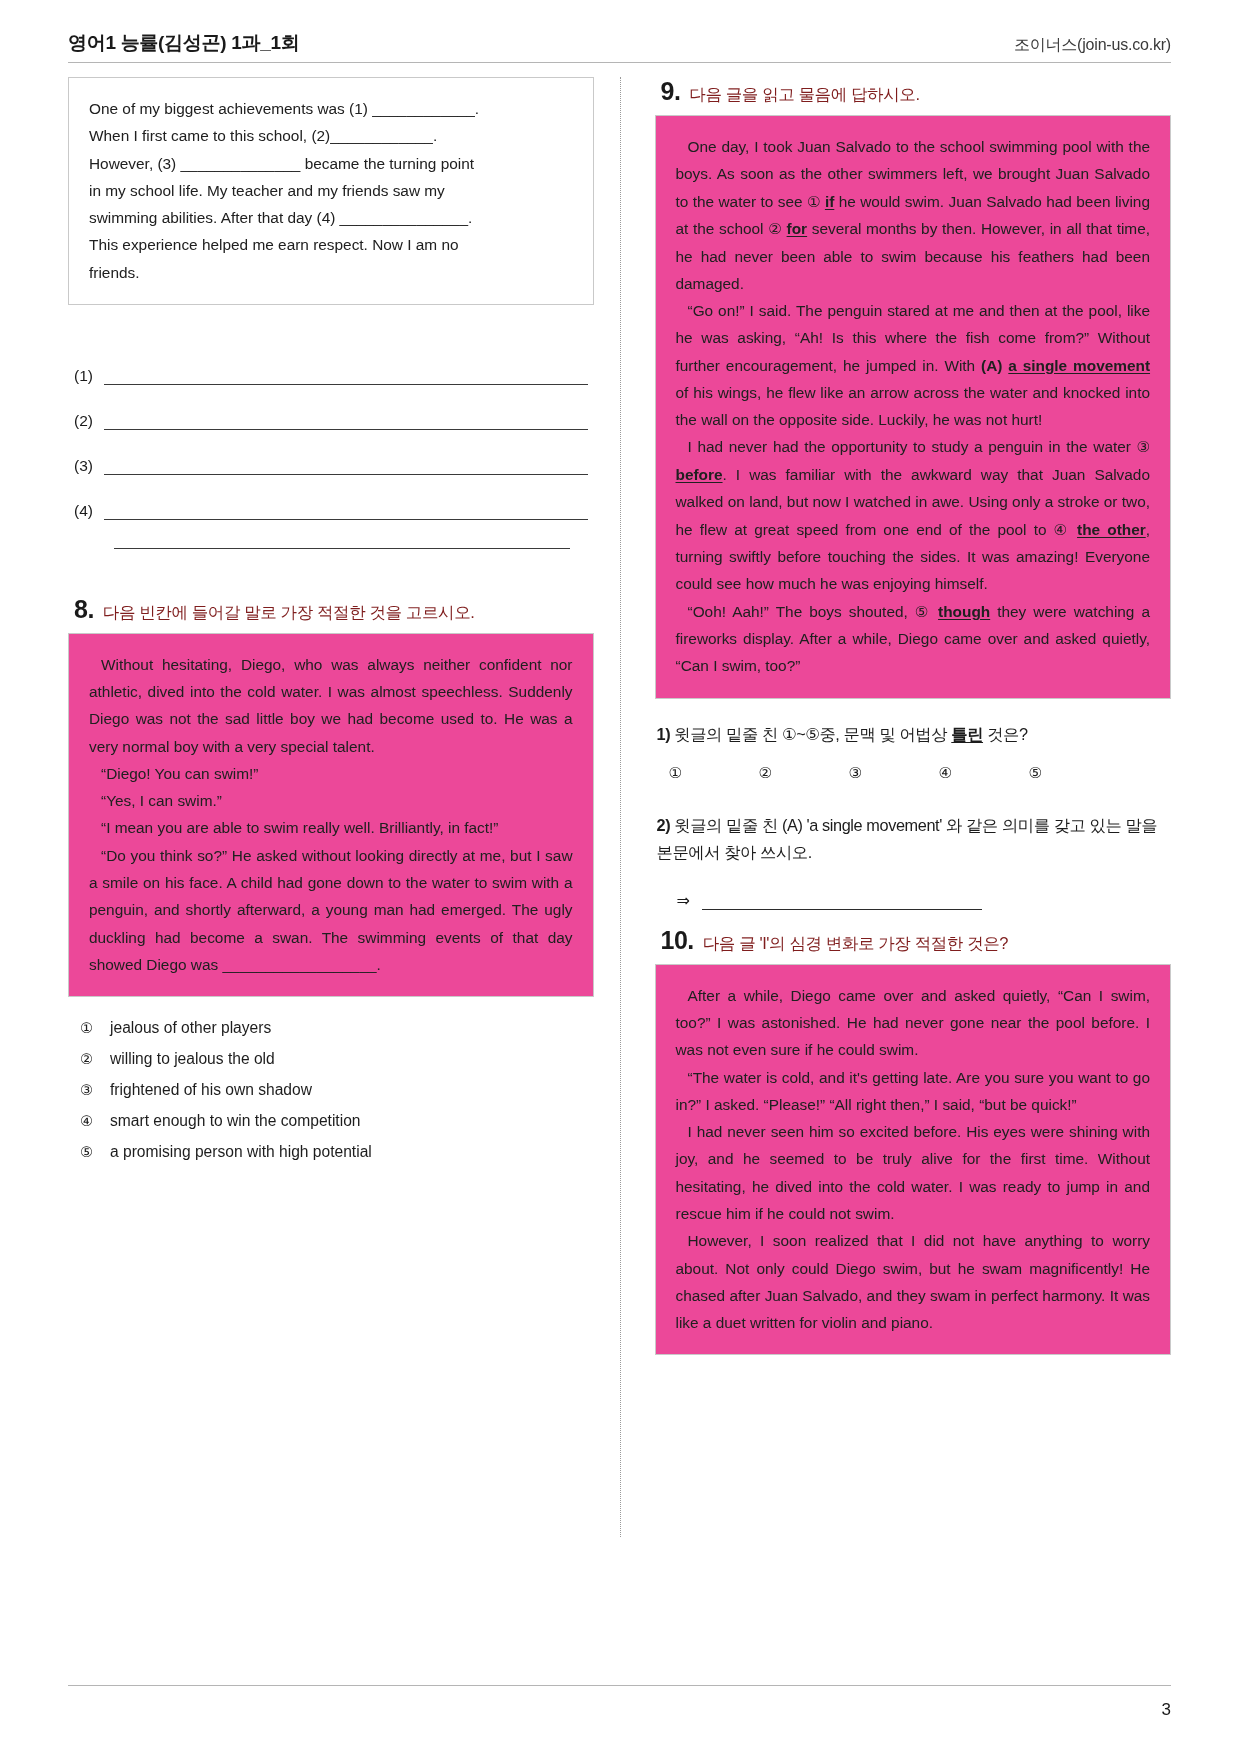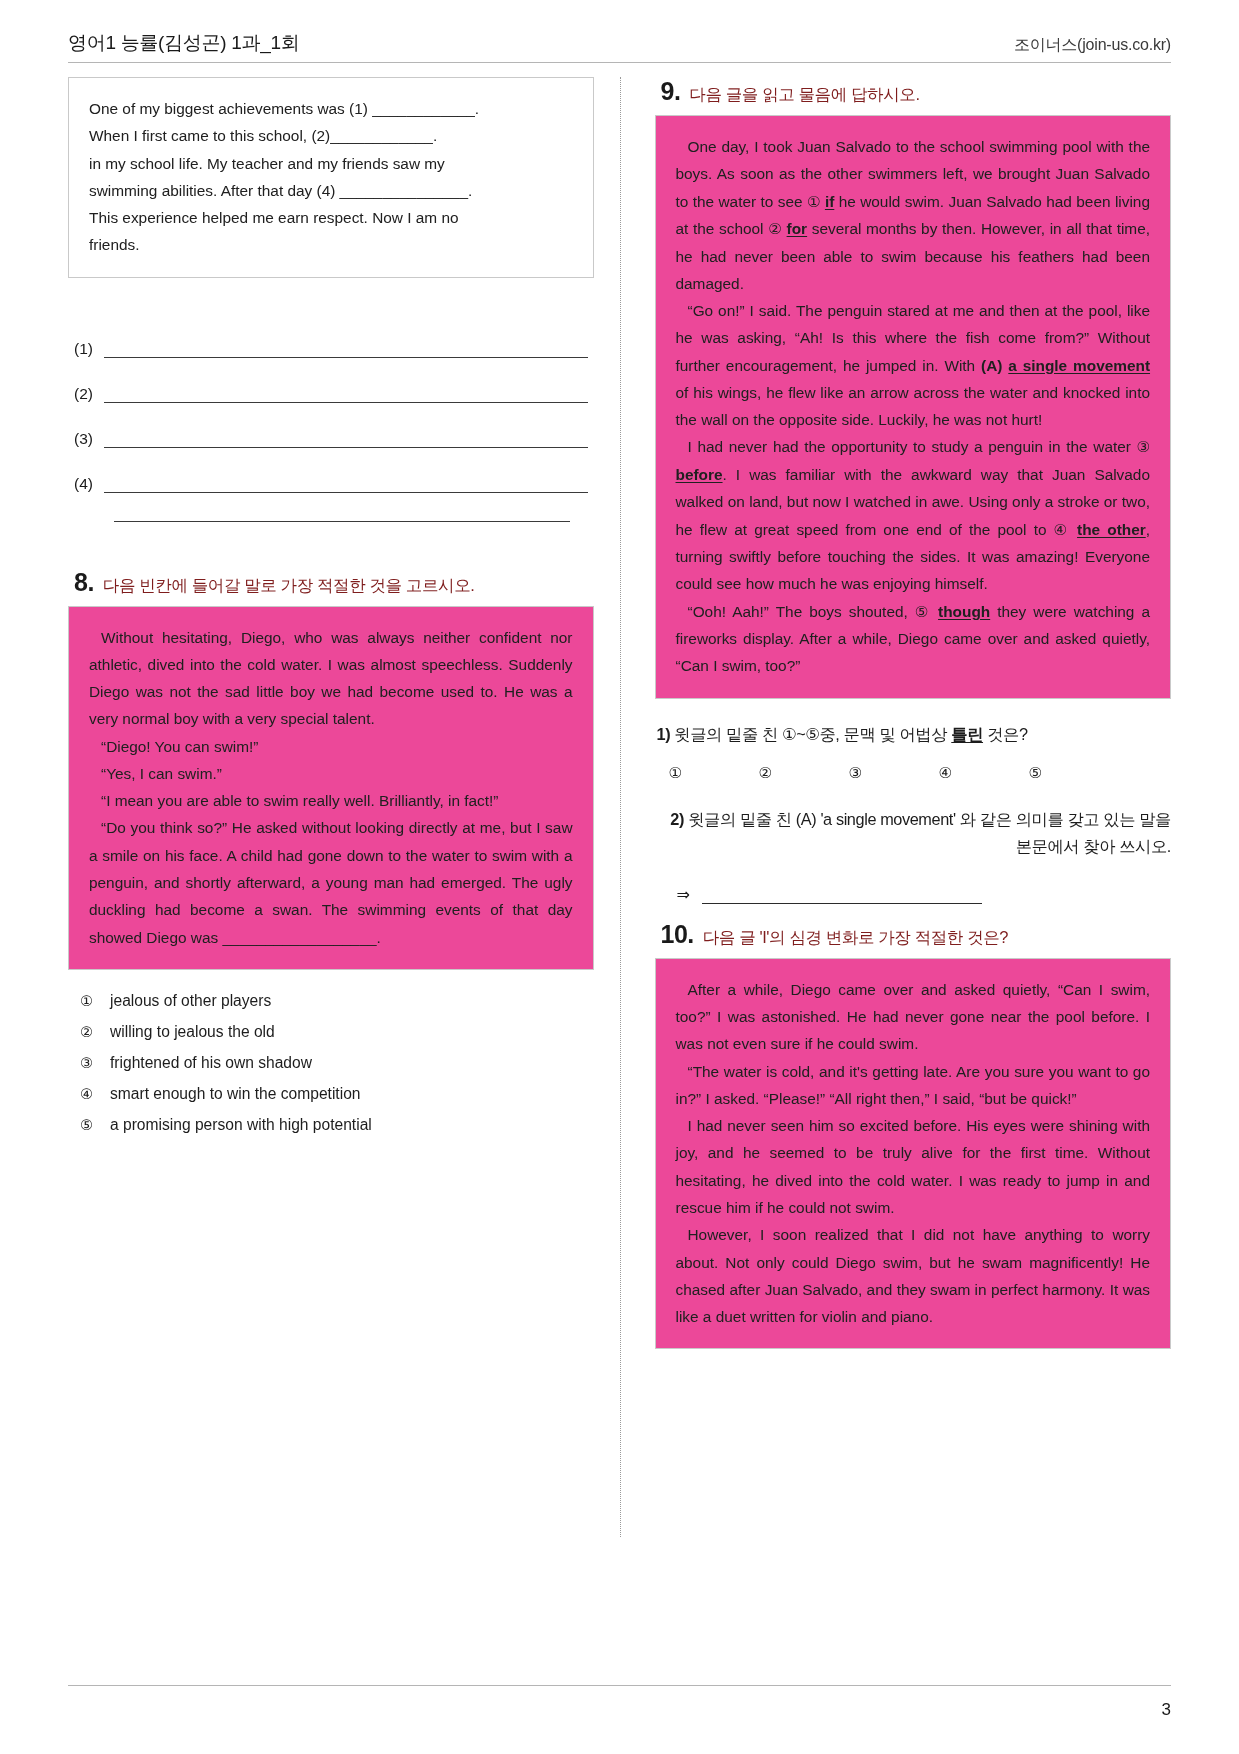--- a/index.html
+++ b/index.html
@@ -11,21 +11,21 @@
     color:#1a1a1a;
     position:relative;
   }
   .page { position:relative; width:1239px; height:1754px; padding:0 68px; }
 
   
   .header {
     display:flex; align-items:flex-end; justify-content:space-between;
     padding-top:30px; padding-bottom:6px;
   }
-  .header-title { font-size:19px; font-weight:normal; letter-spacing:-.3px; }
+  .header-title { font-size:19px; font-weight:bold; letter-spacing:-.3px; }
   .header-right { font-size:16px; color:#3a3a3a; letter-spacing:-.2px; }
   .header-rule { border-bottom:1px solid #b5b5b5; margin-bottom:14px; }
 
   
   .cols { display:flex; height:1460px; }
   .col { width:50%; }
   .col-left { padding-right:26px; }
   .col-right { padding-left:34px; border-left:1px dotted #9a9a9a; }
 
   
@@ -87,20 +87,21 @@
   </div>
   <div class="header-rule"></div>
 
   <div class="cols">
 
     <div class="col col-left">
 
       <div class="passage plain">
         <p>One of my biggest achievements was (1) ____________.</p>
         <p>When I first came to this school, (2)____________.</p>
+        <p>However, (3) ______________ became the turning point</p>
         <p>in my school life. My teacher and my friends saw my</p>
         <p>swimming abilities. After that day (4) _______________.</p>
         <p>This experience helped me earn respect. Now I am no</p>
         <p>friends.</p>
       </div>
 
       <div class="blanks">
         <div class="blankrow">
           <span class="lbl">(1)</span>
           <span class="line"></span>
@@ -186,21 +187,21 @@
       </div>
 
       <div class="optrow">
         <span>①</span>
         <span>②</span>
         <span>③</span>
         <span>④</span>
         <span>⑤</span>
       </div>
 
-      <div class="subq" style="margin-top:24px;text-align:right;">
+      <div class="subq" style="margin-top:30px;">
         <span class="snum">2)</span>
         <span>윗글의 밑줄 친 (A) 'a single movement' 와 같은 의미를 갖고 있는 말을 본문에서 찾아 쓰시오.</span>
       </div>
 
       <div class="answer-arrow">
         <span class="arw">⇒</span>
         <span class="aline"></span>
       </div>
 
       <div class="qhead" style="margin-top:16px;">

